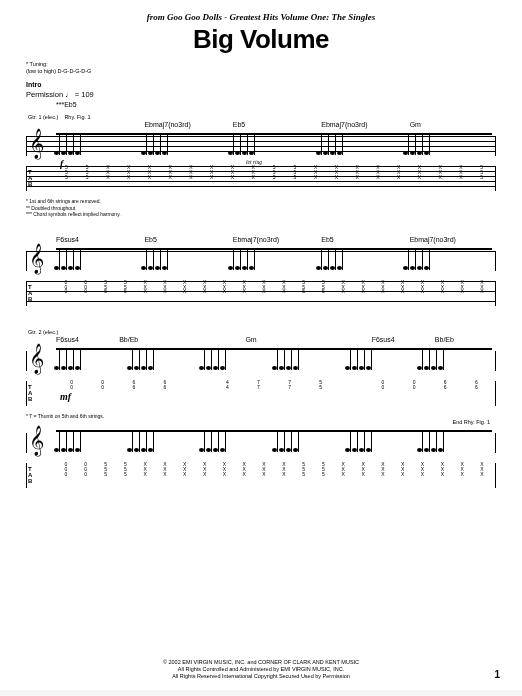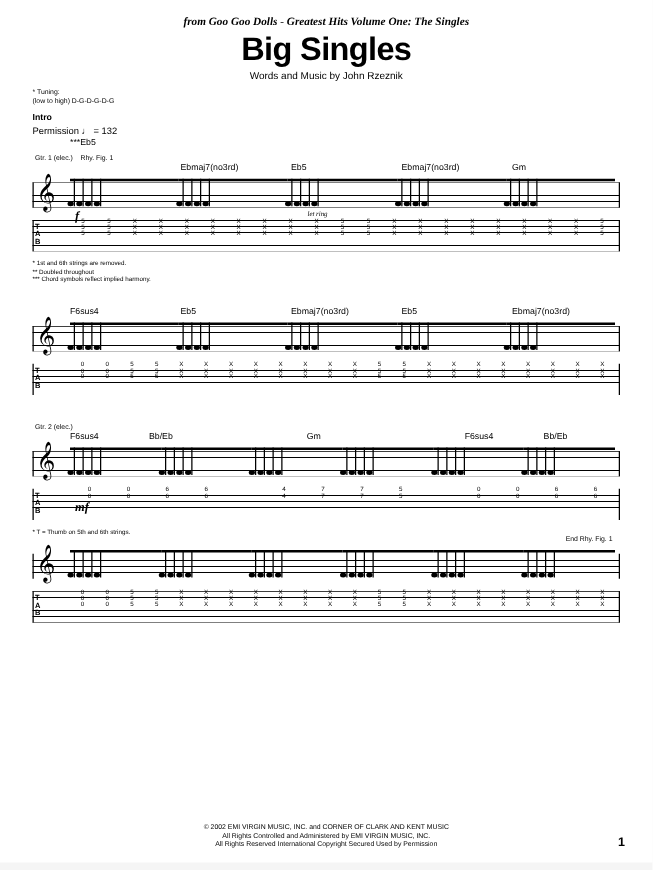--- a/index.html
+++ b/index.html
@@ -233,33 +233,32 @@
     margin-bottom: 1px;
   }
 </style>
 </head>
 <body>
 
 <div class="page">
 
   <div class="header">
     <div class="source-line">from Goo Goo Dolls - Greatest Hits Volume One: The Singles</div>
-    <div class="title">Big Singles</div>
-    <div class="composer">Words and Music by John Rzeznik</div>
+    <div class="title">Big Volume</div>
   </div>
 
   <div class="meta-left">
     <div>* Tuning:</div>
     <div>(low to high) D-G-D-G-D-G</div>
   </div>
 
   <div class="section-label">Intro</div>
   <div class="tempo">
     <span>Permission</span>
-    <span>♩ = 132</span>
+    <span>♩ = 109</span>
   </div>
   <div class="first-chord">***Eb5</div>
 
   <div class="system">
     <div class="gtr-label" style="margin-left:2px;">
       <span>Gtr. 1 (elec.)</span>
       &nbsp;&nbsp;
       <span>Rhy. Fig. 1</span>
     </div>
     <div class="chord-row" id="chords-0">

